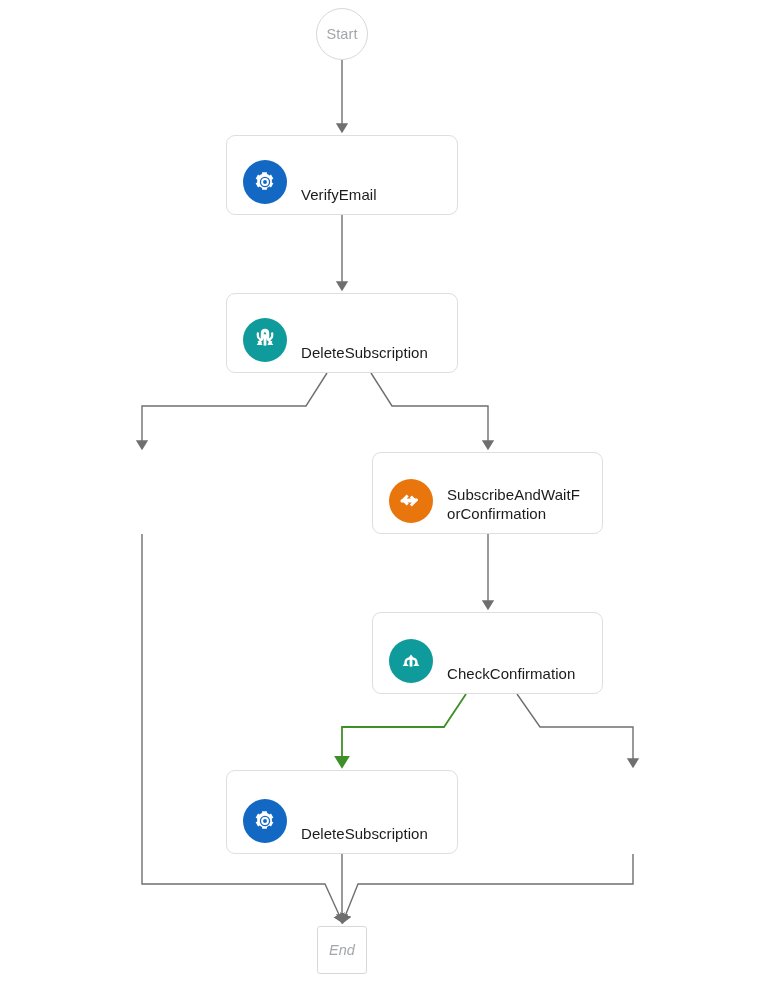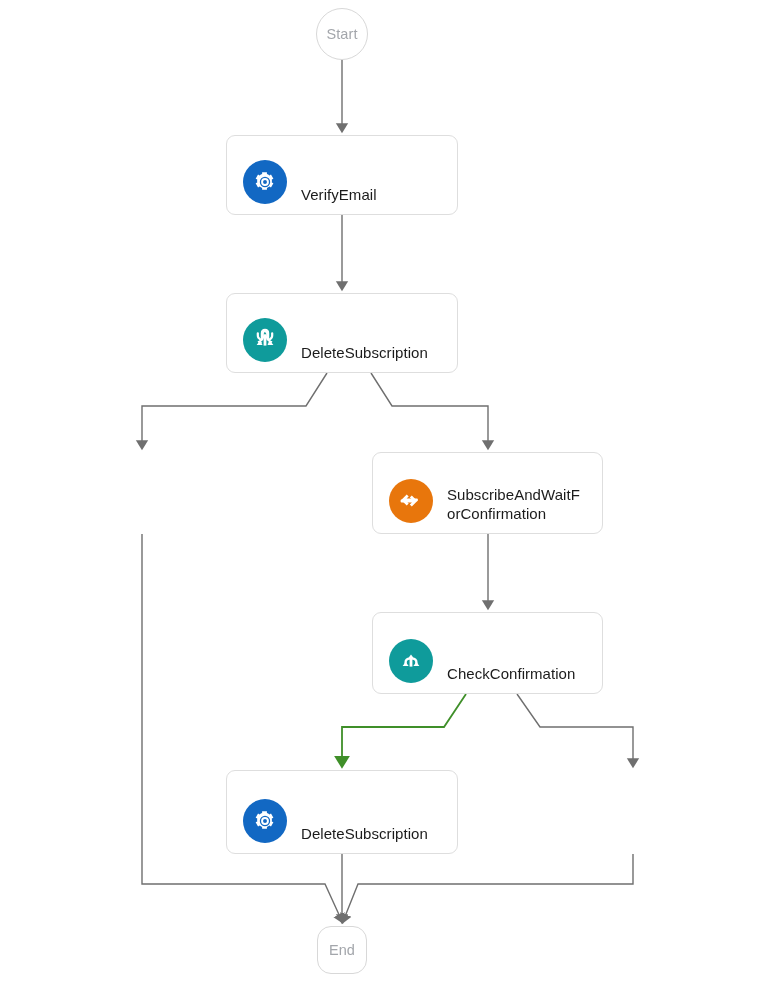--- a/index.html
+++ b/index.html
@@ -37,21 +37,22 @@
     border: 1px solid #d8d8d8;
     color: #a3a6ab;
     font-size: 14.5px;
     letter-spacing: 0.1px;
     z-index: 3;
   }
   .terminal.start {
     border-radius: 50%;
   }
   .terminal.end {
-    border-radius: 14px;
+    border-radius: 3px;
+    font-style: italic;
   }
 
   
   .node {
     position: absolute;
     box-sizing: border-box;
     background: #ffffff;
     border: 1px solid #dedede;
     border-radius: 9px;
     display: flex;

